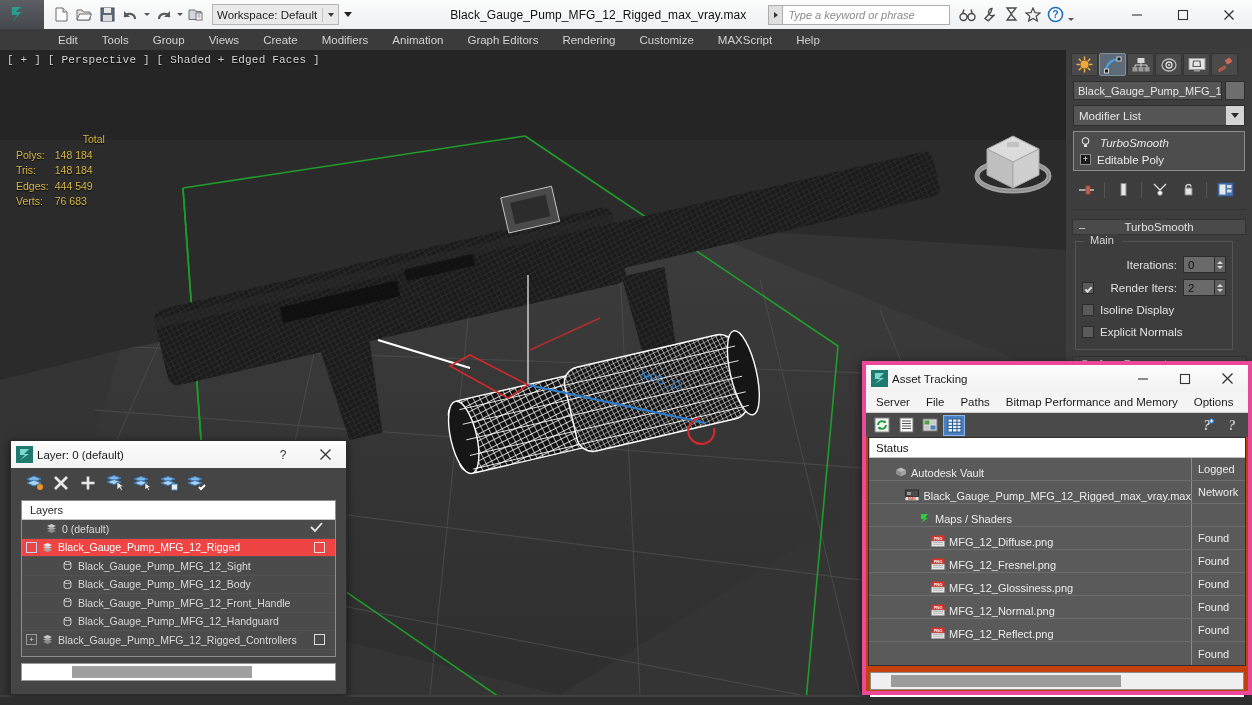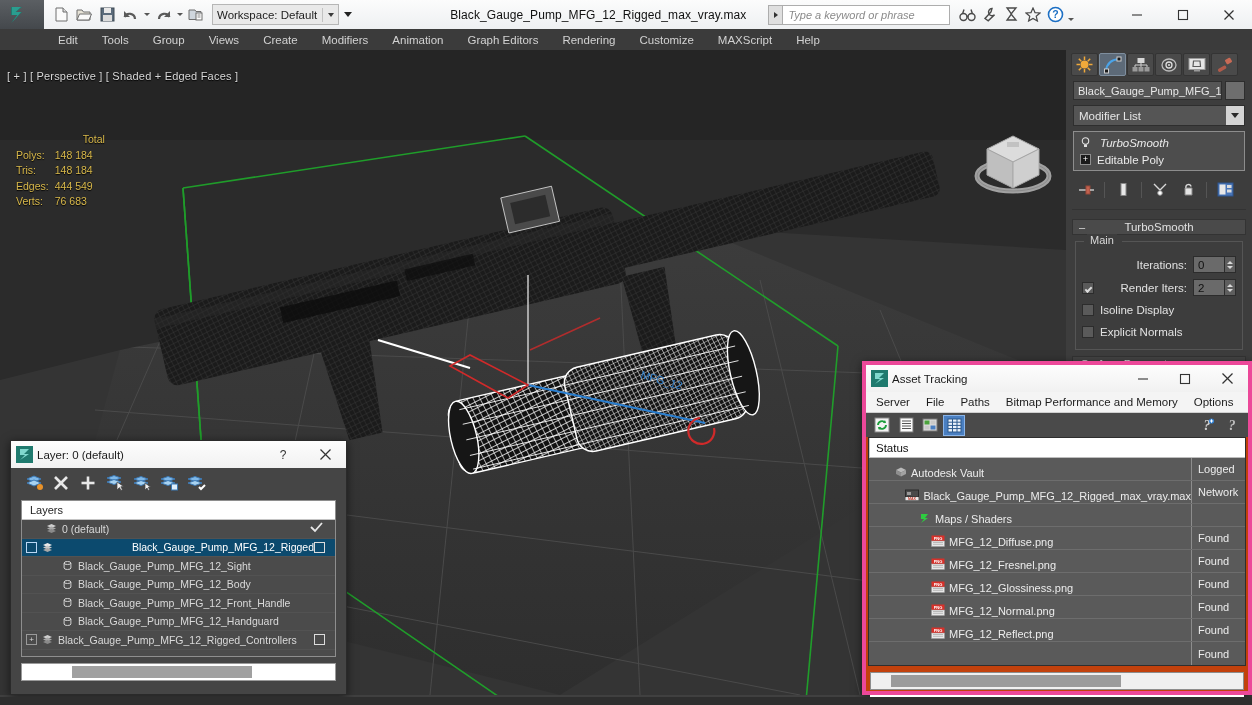--- a/index.html
+++ b/index.html
@@ -48,22 +48,22 @@
   
   .menubar { position:absolute; left:0; top:29px; width:1252px; height:21px;
     background:#3b3b3b; display:flex; align-items:center; padding-left:46px; }
   .menuitem { font-size:11.5px; color:#d2d2d2; padding:0 12px; height:21px;
     display:flex; align-items:center; }
 
   
   .viewport { position:absolute; left:0; top:50px; width:1066px; height:645px;
     background:#343434; overflow:hidden; }
   .vp-canvas { position:absolute; inset:0; }
-  .vp-label { position:absolute; left:7px; top:20px; font-size:11px; color:#d8d8d8;
-    letter-spacing:.2px; text-shadow:0 1px 1px #000; }
+  .vp-label { position:absolute; left:7px; top:4px; font-size:11px; color:#d8d8d8;
+    letter-spacing:.2px; text-shadow:0 1px 1px #000;font-family:Liberation Mono, monospace; }
   .stats { position:absolute; left:16px; top:82px; font-size:10.5px; color:#d8b84a;
     line-height:15.5px; text-shadow:0 1px 1px #000; }
   .stats table { border-collapse:collapse; }
   .stats td { padding:0 6px 0 0; }
   .stats td.lbl { text-align:left; }
   .stats td.val { text-align:left; }
   .stats .hdr { color:#d8b84a; padding-left:28px; }
   .viewcube { position:absolute; left:963px; top:72px; width:100px; height:84px; }
 
   
@@ -91,21 +91,21 @@
     color:#fff; font-size:9px; line-height:9px; display:flex; align-items:center; justify-content:center; }
   .cp-stackbtns { margin:7px 7px 0 7px; height:23px; display:flex; align-items:center; gap:2px; }
   .sbtn { width:26px; height:21px; display:flex; align-items:center; justify-content:center; }
   .sb-sep { width:1px; height:16px; background:#555; margin:0 3px; }
   .cp-divider { margin:8px 6px 0 6px; height:1px; background:#4a4a4a; border-bottom:1px solid #333; }
   .rollout { margin:9px 6px 0 6px; }
   .rollout-head { height:16px; background:#4a4a4a; border:1px solid #333; display:flex;
     align-items:center; color:#e0e0e0; font-size:11.5px; position:relative; }
   .rollout-head .minus { position:absolute; left:6px; color:#ddd; font-size:11px; }
   .rollout-head span.t { width:100%; text-align:center; }
-  .group { margin:6px 3px 0 3px; border:1px solid #555; border-top:none; position:relative; padding:14px 6px 8px 6px; }
+  .group { margin:6px 13px 0 3px; border:1px solid #555; border-top:none; position:relative; padding:14px 6px 8px 6px; }
   .group::before { content:""; position:absolute; left:0; top:0; width:8px; height:1px; background:#555; }
   .group::after { content:""; position:absolute; right:0; top:0; width:calc(100% - 46px); height:1px; background:#555; }
   .group-title { position:absolute; left:11px; top:-7px; font-size:11px; color:#d8d8d8; background:#3d3d3d; padding:0 3px; }
   .prow { display:flex; align-items:center; height:19px; margin-bottom:4px; }
   .prow .chk { width:12px; height:12px; background:#5a5a5a; border:1px solid #2c2c2c; margin-right:5px;
     position:relative; }
   .prow .chk.on::after { content:""; position:absolute; left:2px; top:4px; width:5px; height:2px;
     border-left:2px solid #dcdcdc; border-bottom:2px solid #dcdcdc; transform:rotate(-45deg); }
   .prow .lbl { flex:1; text-align:right; font-size:11.5px; color:#e0e0e0; padding-right:6px; }
   .prow .spin { display:flex; }
@@ -130,21 +130,21 @@
   
   #layerDlg { left:10px; top:440px; width:337px; height:255px; background:#454545;
     border:1px solid #2a2a2a; }
   .ld-toolbar { height:26px; display:flex; align-items:center; gap:5px; padding:3px 0 0 12px; }
   .ld-tb { width:22px; height:21px; display:flex; align-items:center; justify-content:center; }
   .ld-list { margin:6px 10px 0 10px; background:#4b4b4b; border:1px solid #8e8e8e; height:157px; overflow:hidden; }
   .ld-head { height:19px; background:#fff; color:#1c1c1c; font-size:11px; display:flex; align-items:center;
     padding-left:8px; border-bottom:1px solid #c4c4c4; }
   .ld-row { height:18.5px; display:flex; align-items:center; font-size:10.5px; color:#d9d9d9;
     border-bottom:1px solid #525252; }
-  .ld-row.sel { background:#0c4a6e; color:#fff;text-align:right; }
+  .ld-row.sel { background:#ef4444; color:#fff; }
   .ld-row .expander { width:11px; height:11px; border:1px solid #9a9a9a; color:#ddd; font-size:8px;
     line-height:8px; display:flex; align-items:center; justify-content:center; margin-left:4px; }
   .ld-row .ic { width:14px; display:flex; align-items:center; justify-content:center; }
   .ld-row .nm { flex:1; white-space:nowrap; overflow:hidden; }
   .ld-row .chkbox { width:11px; height:11px; border:1.5px solid #dcdcdc; margin-right:10px; }
   .ld-row .tick { margin-right:12px; }
   .ld-scroll { margin:6px 10px 0 10px; height:18px; background:#fff; border:1px solid #9a9a9a;
     display:flex; align-items:center; padding:0 2px; }
   .ld-thumb { width:180px; height:12px; background:#a0a0a0; margin-left:48px; }
 

